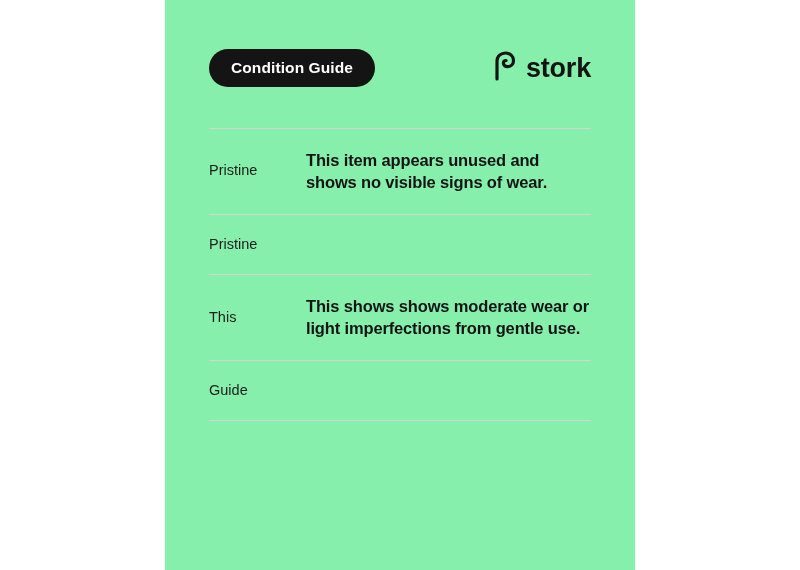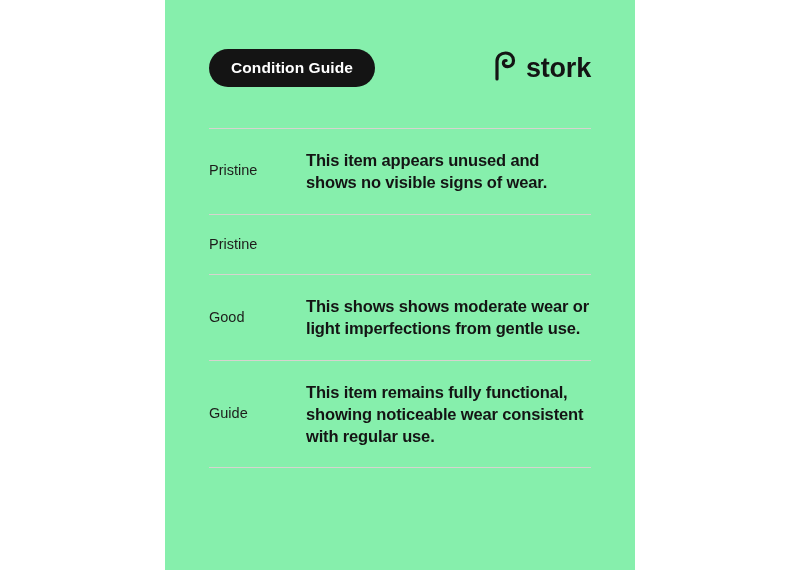--- a/index.html
+++ b/index.html
@@ -123,25 +123,24 @@
         <div class="row">
           <div class="row-label">Pristine</div>
           <div class="row-desc">This item appears unused and shows no visible signs of wear.</div>
         </div>
 
         <div class="row">
           <div class="row-label">Pristine</div>
         </div>
 
         <div class="row">
-          <div class="row-label">Good</div>
+          <div class="row-label">This</div>
           <div class="row-desc">This shows shows moderate wear or light imperfections from gentle use.</div>
         </div>
 
         <div class="row last-rule">
           <div class="row-label">Guide</div>
-          <div class="row-desc">This item remains fully functional, showing noticeable wear consistent with regular use.</div>
         </div>
 
       </div>
     </div>
   </div>
 </div>
 
 </body></html>

